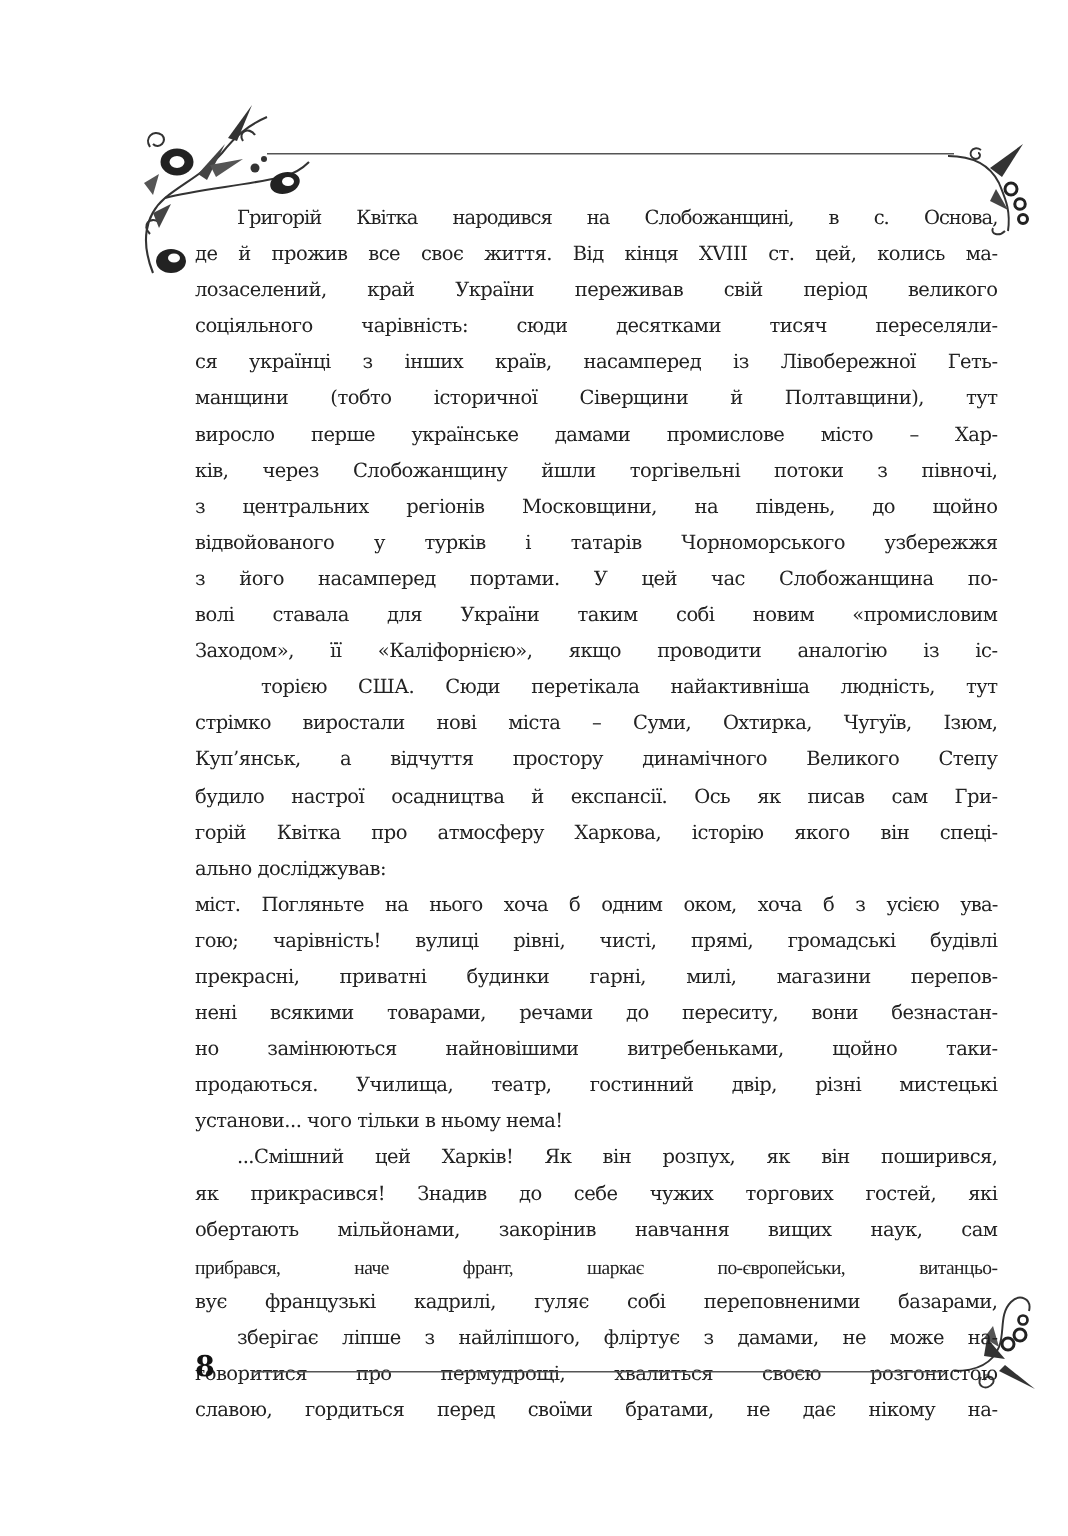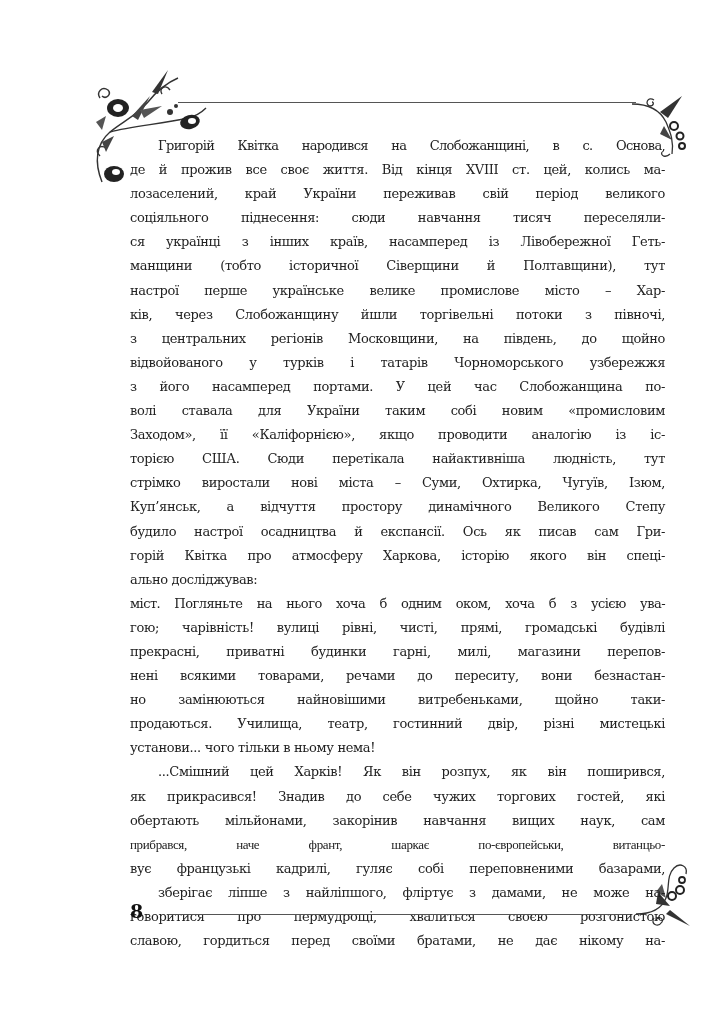--- a/index.html
+++ b/index.html
@@ -67,31 +67,31 @@
   <path d="M30 52 L 54 64 L 34 48 Z" fill="#333"></path>
   <path d="M26 22 L 30 36 L 20 30 Z" fill="#555"></path>
 </svg>
 
 <div class="top-rule"></div>
 
 <div class="text-block" id="text-block">
     <span class="line indent" style="display: block; width: auto; letter-spacing: -0.65px;">Григорій Квітка народився на Слобожанщині, в с. Основа,</span>
     <span class="line" style="display: block; width: auto;">де й прожив все своє життя. Від кінця XVIII ст. цей, колись ма-</span>
     <span class="line" style="display: block; width: auto;">лозаселений, край України переживав свій період великого</span>
-    <span class="line" style="display: block; width: auto;">соціяльного піднесення: сюди навчання тисяч переселяли-</span>
+    <span class="line" style="display: block; width: auto;">соціяльного чарівність: сюди десятками тисяч переселяли-</span>
     <span class="line" style="display: block; width: auto;">ся українці з інших країв, насамперед із Лівобережної Геть-</span>
     <span class="line" style="display: block; width: auto;">манщини (тобто історичної Сіверщини й Полтавщини), тут</span>
-    <span class="line" style="display: block; width: auto;">настрої перше українське велике промислове місто – Хар-</span>
+    <span class="line" style="display: block; width: auto;">виросло перше українське дамами промислове місто – Хар-</span>
     <span class="line" style="display: block; width: auto;">ків, через Слобожанщину йшли торгівельні потоки з півночі,</span>
     <span class="line" style="display: block; width: auto;">з центральних регіонів Московщини, на південь, до щойно</span>
     <span class="line" style="display: block; width: auto;">відвойованого у турків і татарів Чорноморського узбережжя</span>
     <span class="line" style="display: block; width: auto;">з його насамперед портами. У цей час Слобожанщина по-</span>
     <span class="line" style="display: block; width: auto;">волі ставала для України таким собі новим «промисловим</span>
     <span class="line" style="display: block; width: auto;">Заходом», її «Каліфорнією», якщо проводити аналогію із іс-</span>
-    <span class="line" style="display: block; width: auto;">торією США. Сюди перетікала найактивніша людність, тут</span>
+    <span class="line" style="display: block; width: auto; margin-left: 44px;">торією США. Сюди перетікала найактивніша людність, тут</span>
     <span class="line" style="display: block; width: auto;">стрімко виростали нові міста – Суми, Охтирка, Чугуїв, Ізюм,</span>
     <span class="line" style="display: block; width: auto;">Куп’янськ, а відчуття простору динамічного Великого Степу</span>
     <span class="line" style="display: block; width: auto;">будило настрої осадництва й експансії. Ось як писав сам Гри-</span>
     <span class="line" style="display: block; width: auto;">горій Квітка про атмосферу Харкова, історію якого він спеці-</span>
     <span class="line last" style="display: block; width: auto;">ально досліджував:</span>
     <span class="line" style="display: block; width: auto; letter-spacing: -0.55px;">міст. Погляньте на нього хоча б одним оком, хоча б з усією ува-</span>
     <span class="line" style="display: block; width: auto;">гою; чарівність! вулиці рівні, чисті, прямі, громадські будівлі</span>
     <span class="line" style="display: block; width: auto;">прекрасні, приватні будинки гарні, милі, магазини перепов-</span>
     <span class="line" style="display: block; width: auto;">нені всякими товарами, речами до переситу, вони безнастан-</span>
     <span class="line" style="display: block; width: auto;">но замінюються найновішими витребеньками, щойно таки-</span>

